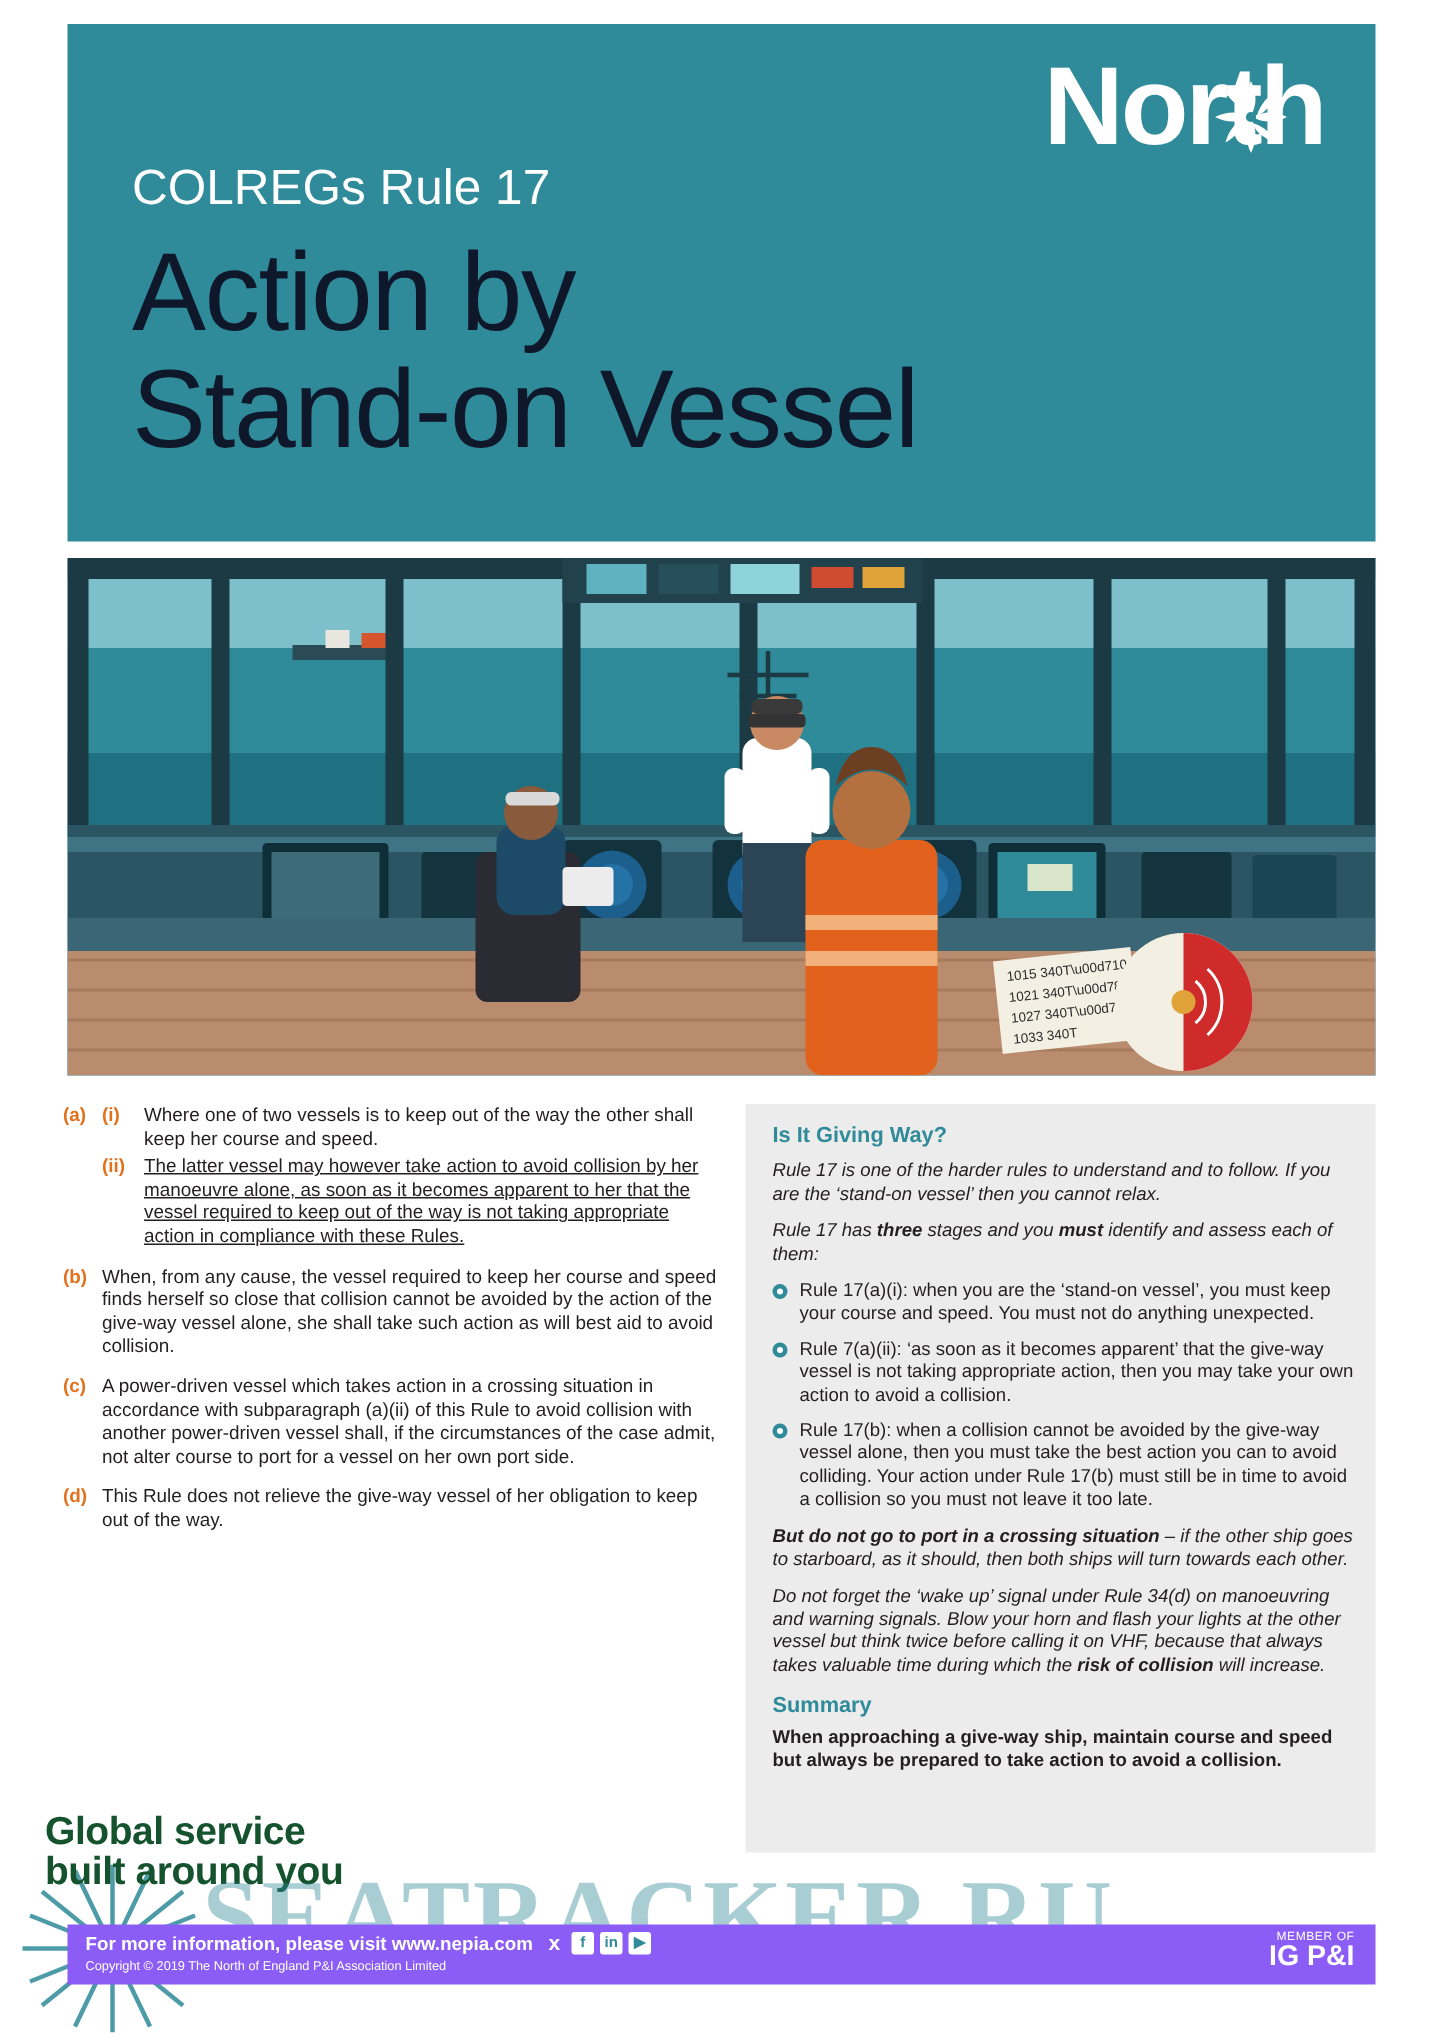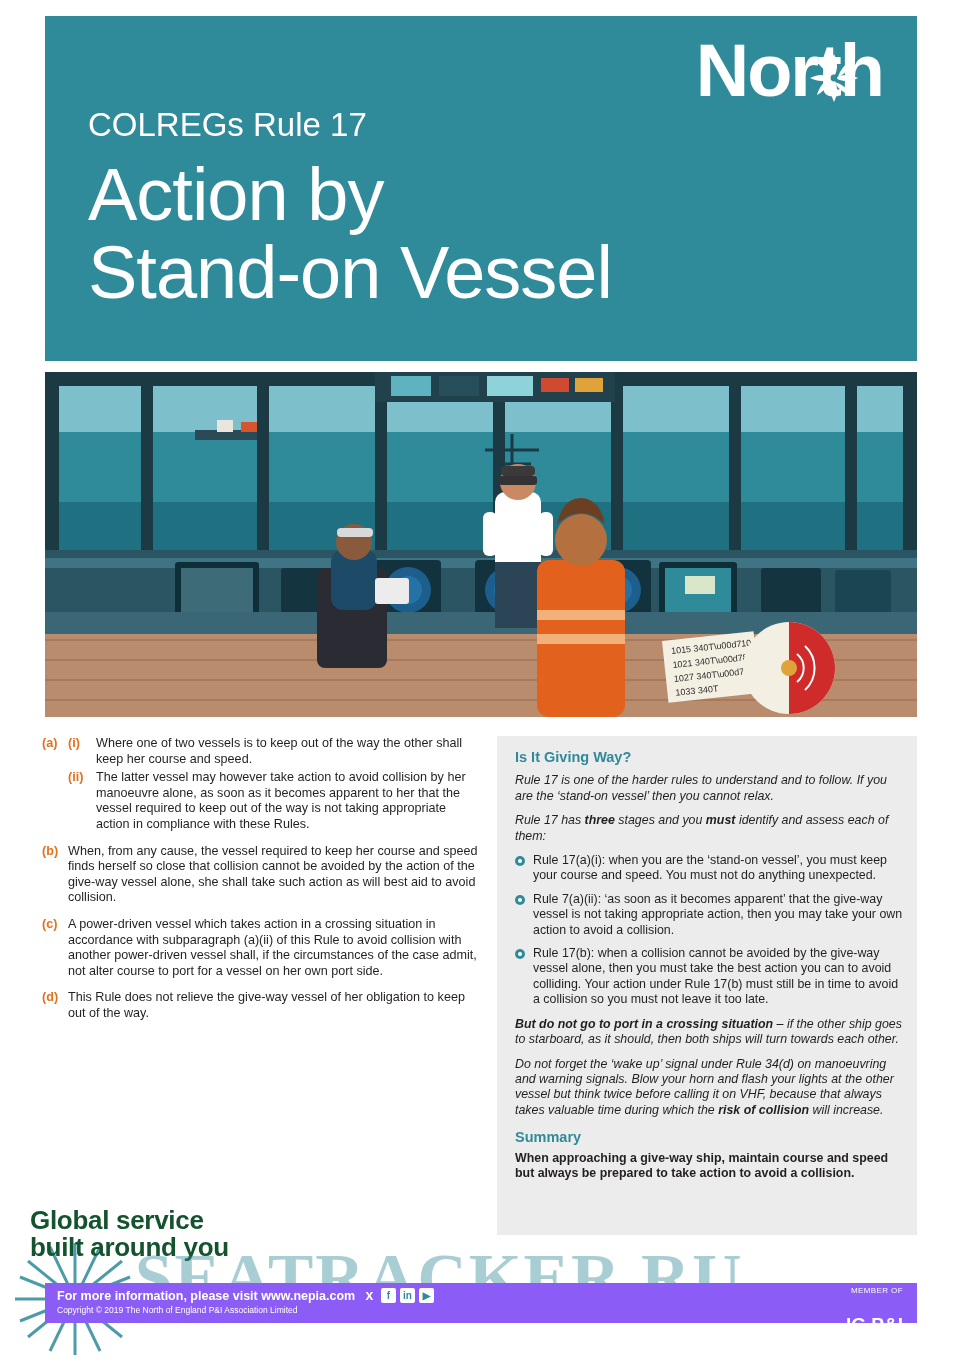--- a/index.html
+++ b/index.html
@@ -24,40 +24,40 @@
     font-size:74px;font-weight:bold;letter-spacing:-2px;
     line-height:74px;
     font-family:"Liberation Sans", sans-serif;
   }
   .kicker{
     position:absolute;left:43px;top:90px;
     color:#ffffff;font-size:33px;font-weight:400;letter-spacing:0px;
   }
   .title{
     position:absolute;left:43px;top:140px;width:790px;
-    color:#ffffff;font-size:74px;line-height:78px;font-weight:300;letter-spacing:-1px;
+    color:#0f172a;font-size:74px;line-height:78px;font-weight:300;letter-spacing:-1px;
   }
   .title .l2{display:block;}
 
   
   .art{
     position:absolute;left:45px;top:372px;width:872px;height:345px;
     overflow:hidden;background:#1d6a7a;
   }
 
   
   .left-col{
     position:absolute;left:42px;top:736px;width:440px;
     font-size:12.6px;line-height:15.6px;color:#231f20;
   }
   .clause{position:relative;margin-bottom:11px;padding-left:26px;}
   .clause .mark{
     position:absolute;left:0;top:0;color:#e2711d;font-weight:bold;
   }
-  .clause .sub{position:relative;padding-left:28px;margin-top:3px;}
+  .clause .sub{position:relative;padding-left:28px;margin-top:3px;text-decoration:underline;}
   .clause .sub .submark{position:absolute;left:0;top:0;color:#e2711d;font-weight:bold;}
   .clause-a-i{position:relative;padding-left:28px;}
   .clause-a-i .submark{position:absolute;left:0;top:0;color:#e2711d;font-weight:bold;}
 
   
   .right-panel{
     position:absolute;left:497px;top:736px;width:420px;height:499px;
     background:#ececec;
   }
   .rp-inner{padding:14px 14px 10px 18px;font-size:12.4px;line-height:15.4px;}
@@ -100,21 +100,21 @@
   .social{position:absolute;left:317px;top:5px;display:flex;gap:4px;align-items:center;}
   .social span{
     display:inline-block;width:15px;height:15px;background:#ffffff;color:#2f8a99;
     font-size:10px;font-weight:bold;text-align:center;line-height:15px;border-radius:2px;
   }
   .social span.tw{background:transparent;color:#ffffff;font-size:14px;}
   .member{
     position:absolute;right:14px;top:3px;color:#ffffff;text-align:right;
   }
   .member .mtxt{font-size:8px;letter-spacing:0.4px;}
-  .member .mlogo{font-size:19px;font-weight:bold;line-height:19px;margin-top:20px;}
+  .member .mlogo{font-size:19px;font-weight:bold;line-height:19px;}
 
   
   .watermark{
     position:absolute;left:0;top:1238px;width:878px;
     text-align:center;
     font-family:"Liberation Serif", serif;
     font-size:68px;font-weight:bold;letter-spacing:2px;
     color:rgba(47,138,153,0.42);
     pointer-events:none;
   }

